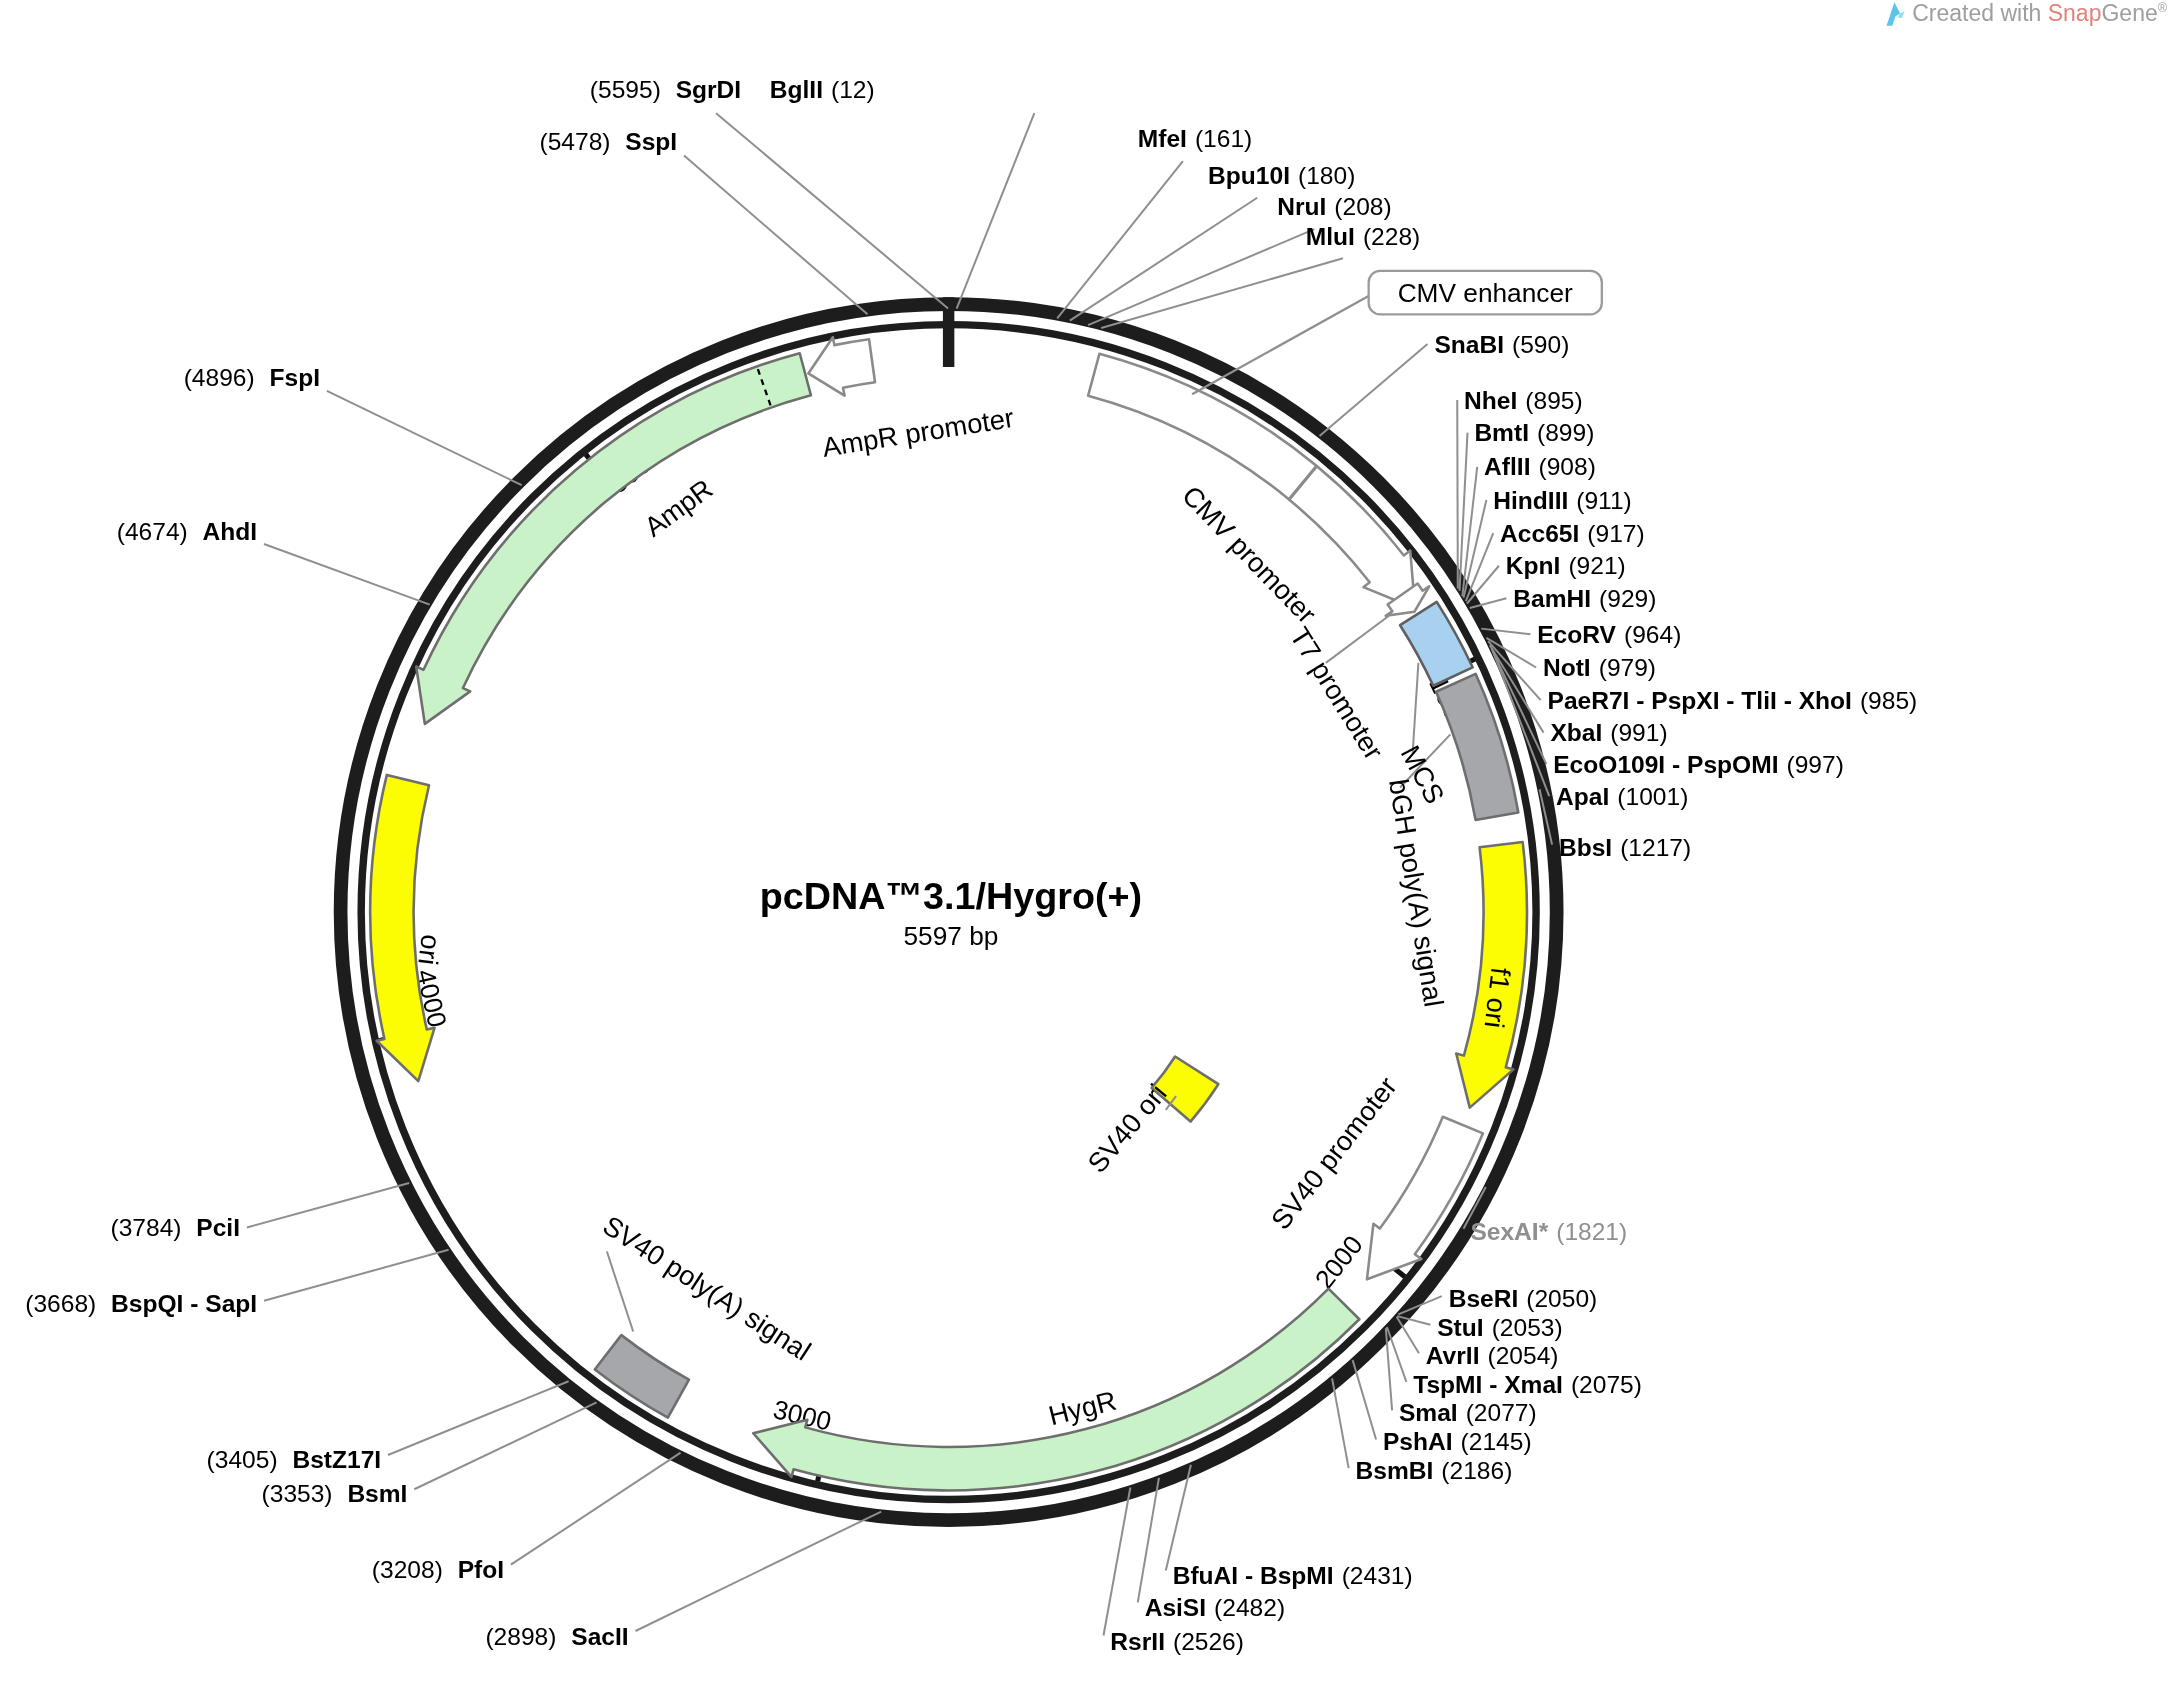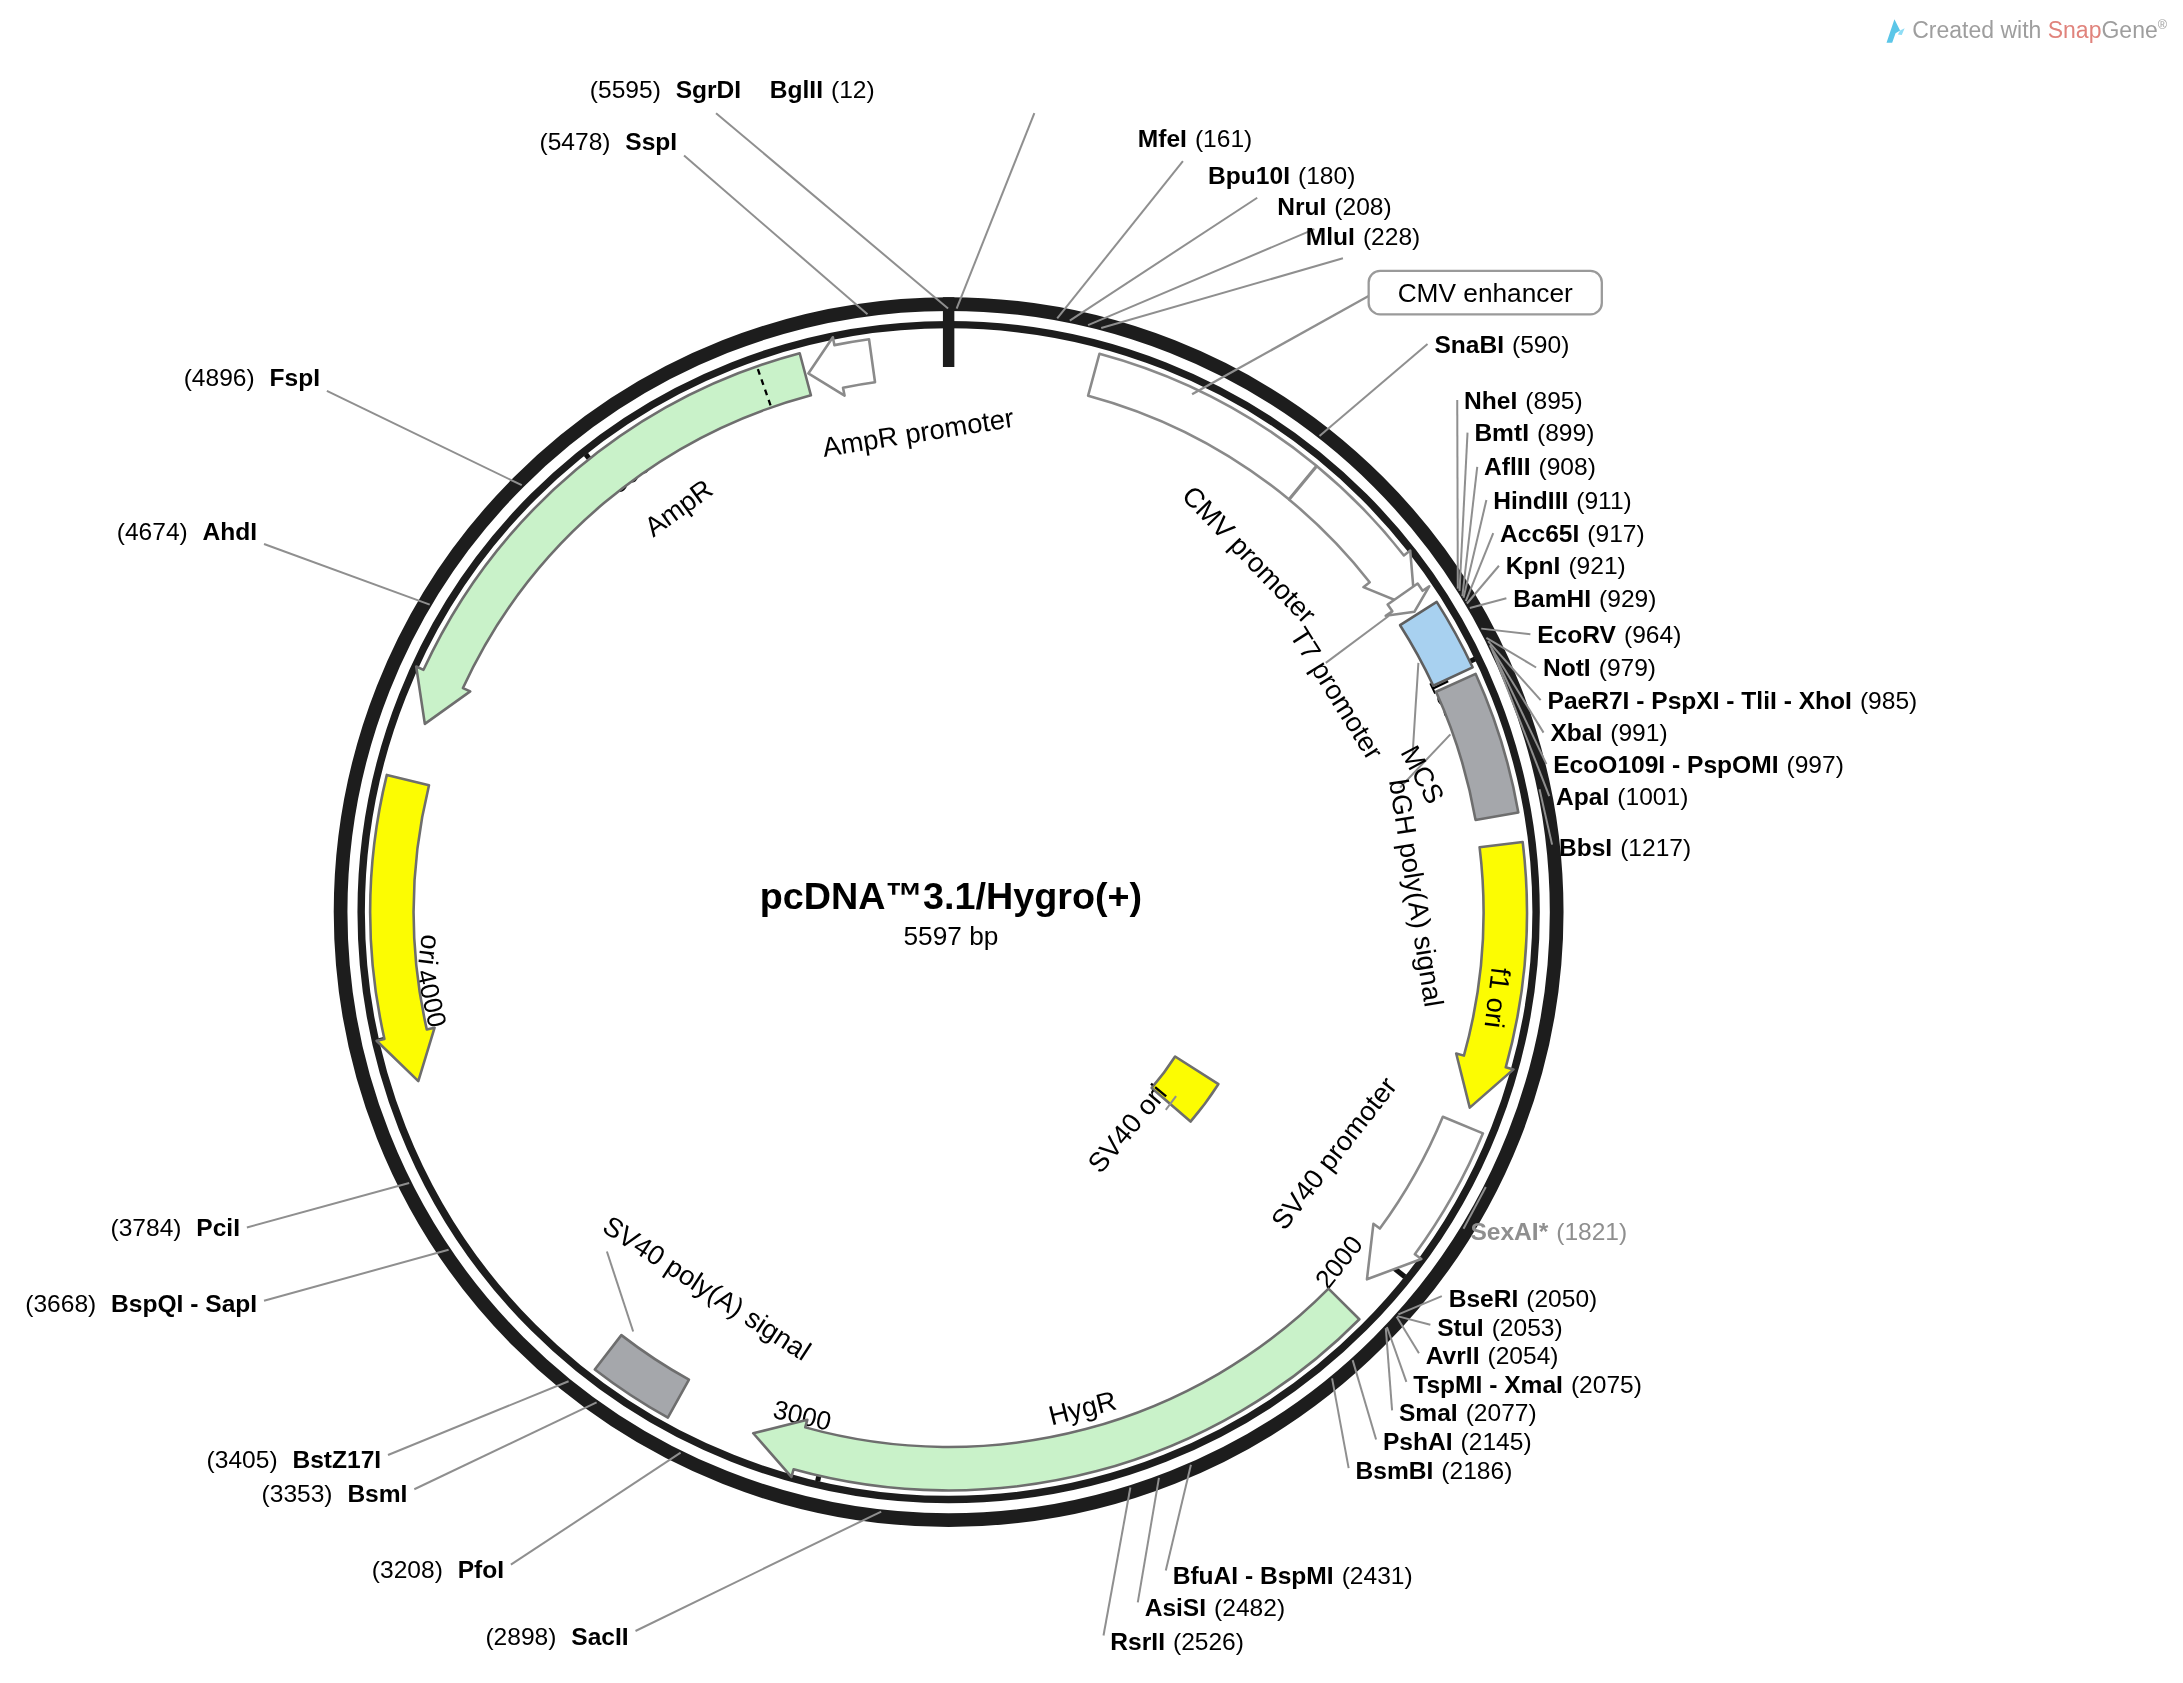--- a/index.html
+++ b/index.html
@@ -1,19 +1,19 @@
 <!DOCTYPE html>
 <html style="font-size:9.1px"><head>
 <meta charset="utf-8">
 <style>
   html,body{margin:0;padding:0;background:#ffffff;}
   body{width:2183px;height:1683px;position:relative;font-family:"Liberation Sans",sans-serif;overflow:hidden;}
   #stage{position:absolute;left:0;top:0;width:2183px;height:1683px;}
   svg text{font-family:"Liberation Sans",sans-serif;}
-  .watermark{position:absolute;top:17px;right:16px;display:flex;align-items:center;gap:5.7px;
+  .watermark{position:absolute;top:0;right:16px;display:flex;align-items:center;gap:5.7px;
              font-size:23px;color:#9e9e9e;}
   .watermark .brand-a{color:#e0837c;}
   .watermark .reg{font-size:12.6px;vertical-align:super;}
 </style>
 </head>
 <body>
 
 <div id="stage">
   <svg id="map" width="2183" height="1683" viewBox="0 0 3820 2945">
     <g id="gen-under">

